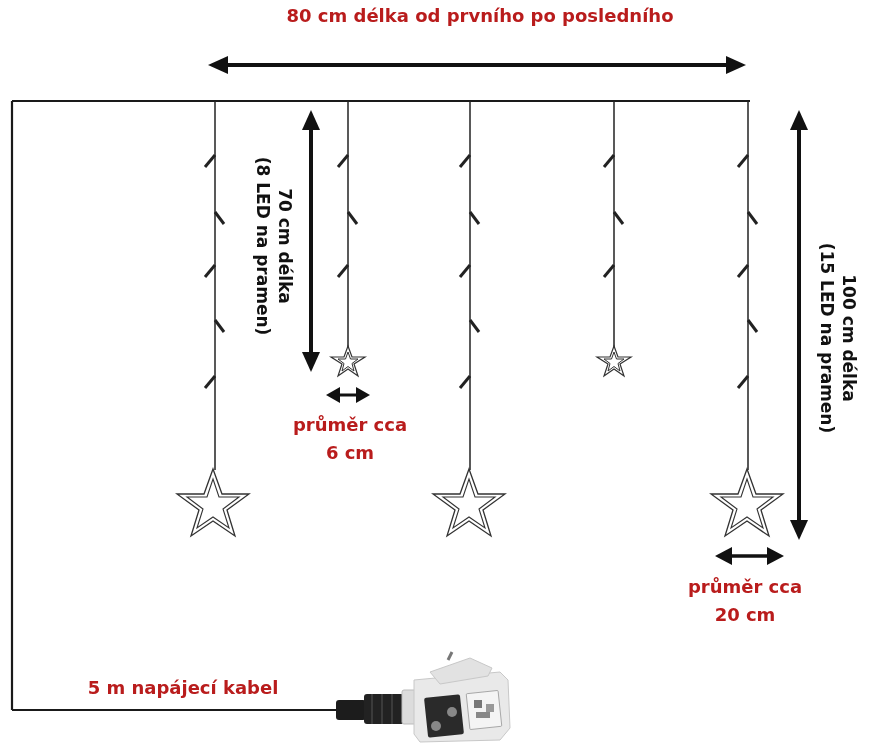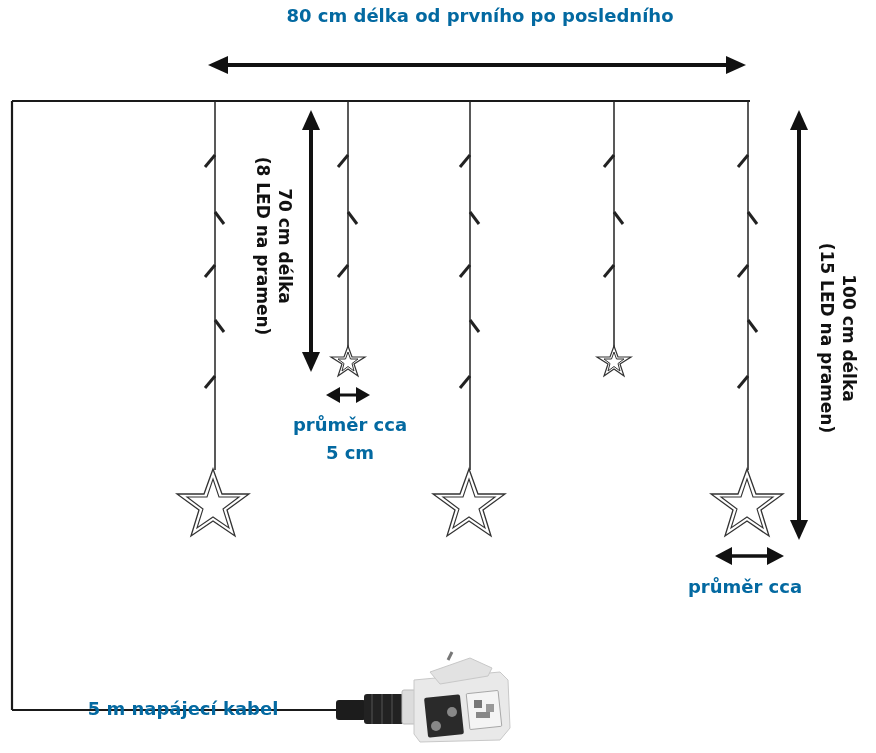--- a/index.html
+++ b/index.html
@@ -1,17 +1,17 @@
 <!DOCTYPE html>
 <html><head>
 <meta charset="utf-8">
 <style>
   html,body{margin:0;padding:0;background:#ffffff;}
   body{width:876px;height:753px;position:relative;overflow:hidden;font-family:"DejaVu Sans","Liberation Sans",sans-serif;color:#111;}
-  .lbl{position:absolute;font-weight:bold;font-size:18px;line-height:28px;text-align:center;white-space:nowrap;color:#0369a1;}
+  .lbl{position:absolute;font-weight:bold;font-size:18px;line-height:28px;text-align:center;white-space:nowrap;color:#b91c1c;}
   .vlbl{position:absolute;font-weight:bold;font-size:17px;line-height:22px;text-align:center;white-space:nowrap;transform:rotate(90deg);transform-origin:center center;color:#111;}
   svg.diagram{position:absolute;left:0;top:0;}
 </style>
 </head>
 <body>
 
 <svg class="diagram" width="876" height="753" viewBox="0 0 876 753" xmlns="http://www.w3.org/2000/svg">
   <defs>
     <marker id="ah" markerWidth="10" markerHeight="10" refX="5" refY="5" orient="auto-start-reverse" markerUnits="userSpaceOnUse">
     </marker>
@@ -148,20 +148,21 @@
   <div>(8 LED na pramen)</div>
 </div>
 
 <div class="vlbl" style="left:736px;top:314px;width:200px;height:48px;">
   <div>100 cm délka</div>
   <div>(15 LED na pramen)</div>
 </div>
 
 <div class="lbl" style="left:280px;top:411px;width:140px;">
   <div>průměr cca</div>
-  <div>5 cm</div>
+  <div>6 cm</div>
 </div>
 
 <div class="lbl" style="left:675px;top:573px;width:140px;">
   <div>průměr cca</div>
+  <div>20 cm</div>
 </div>
 
-<div class="lbl" style="left:78px;top:695px;width:210px;">5 m napájecí kabel</div>
+<div class="lbl" style="left:78px;top:674px;width:210px;">5 m napájecí kabel</div>
 
 </body></html>

